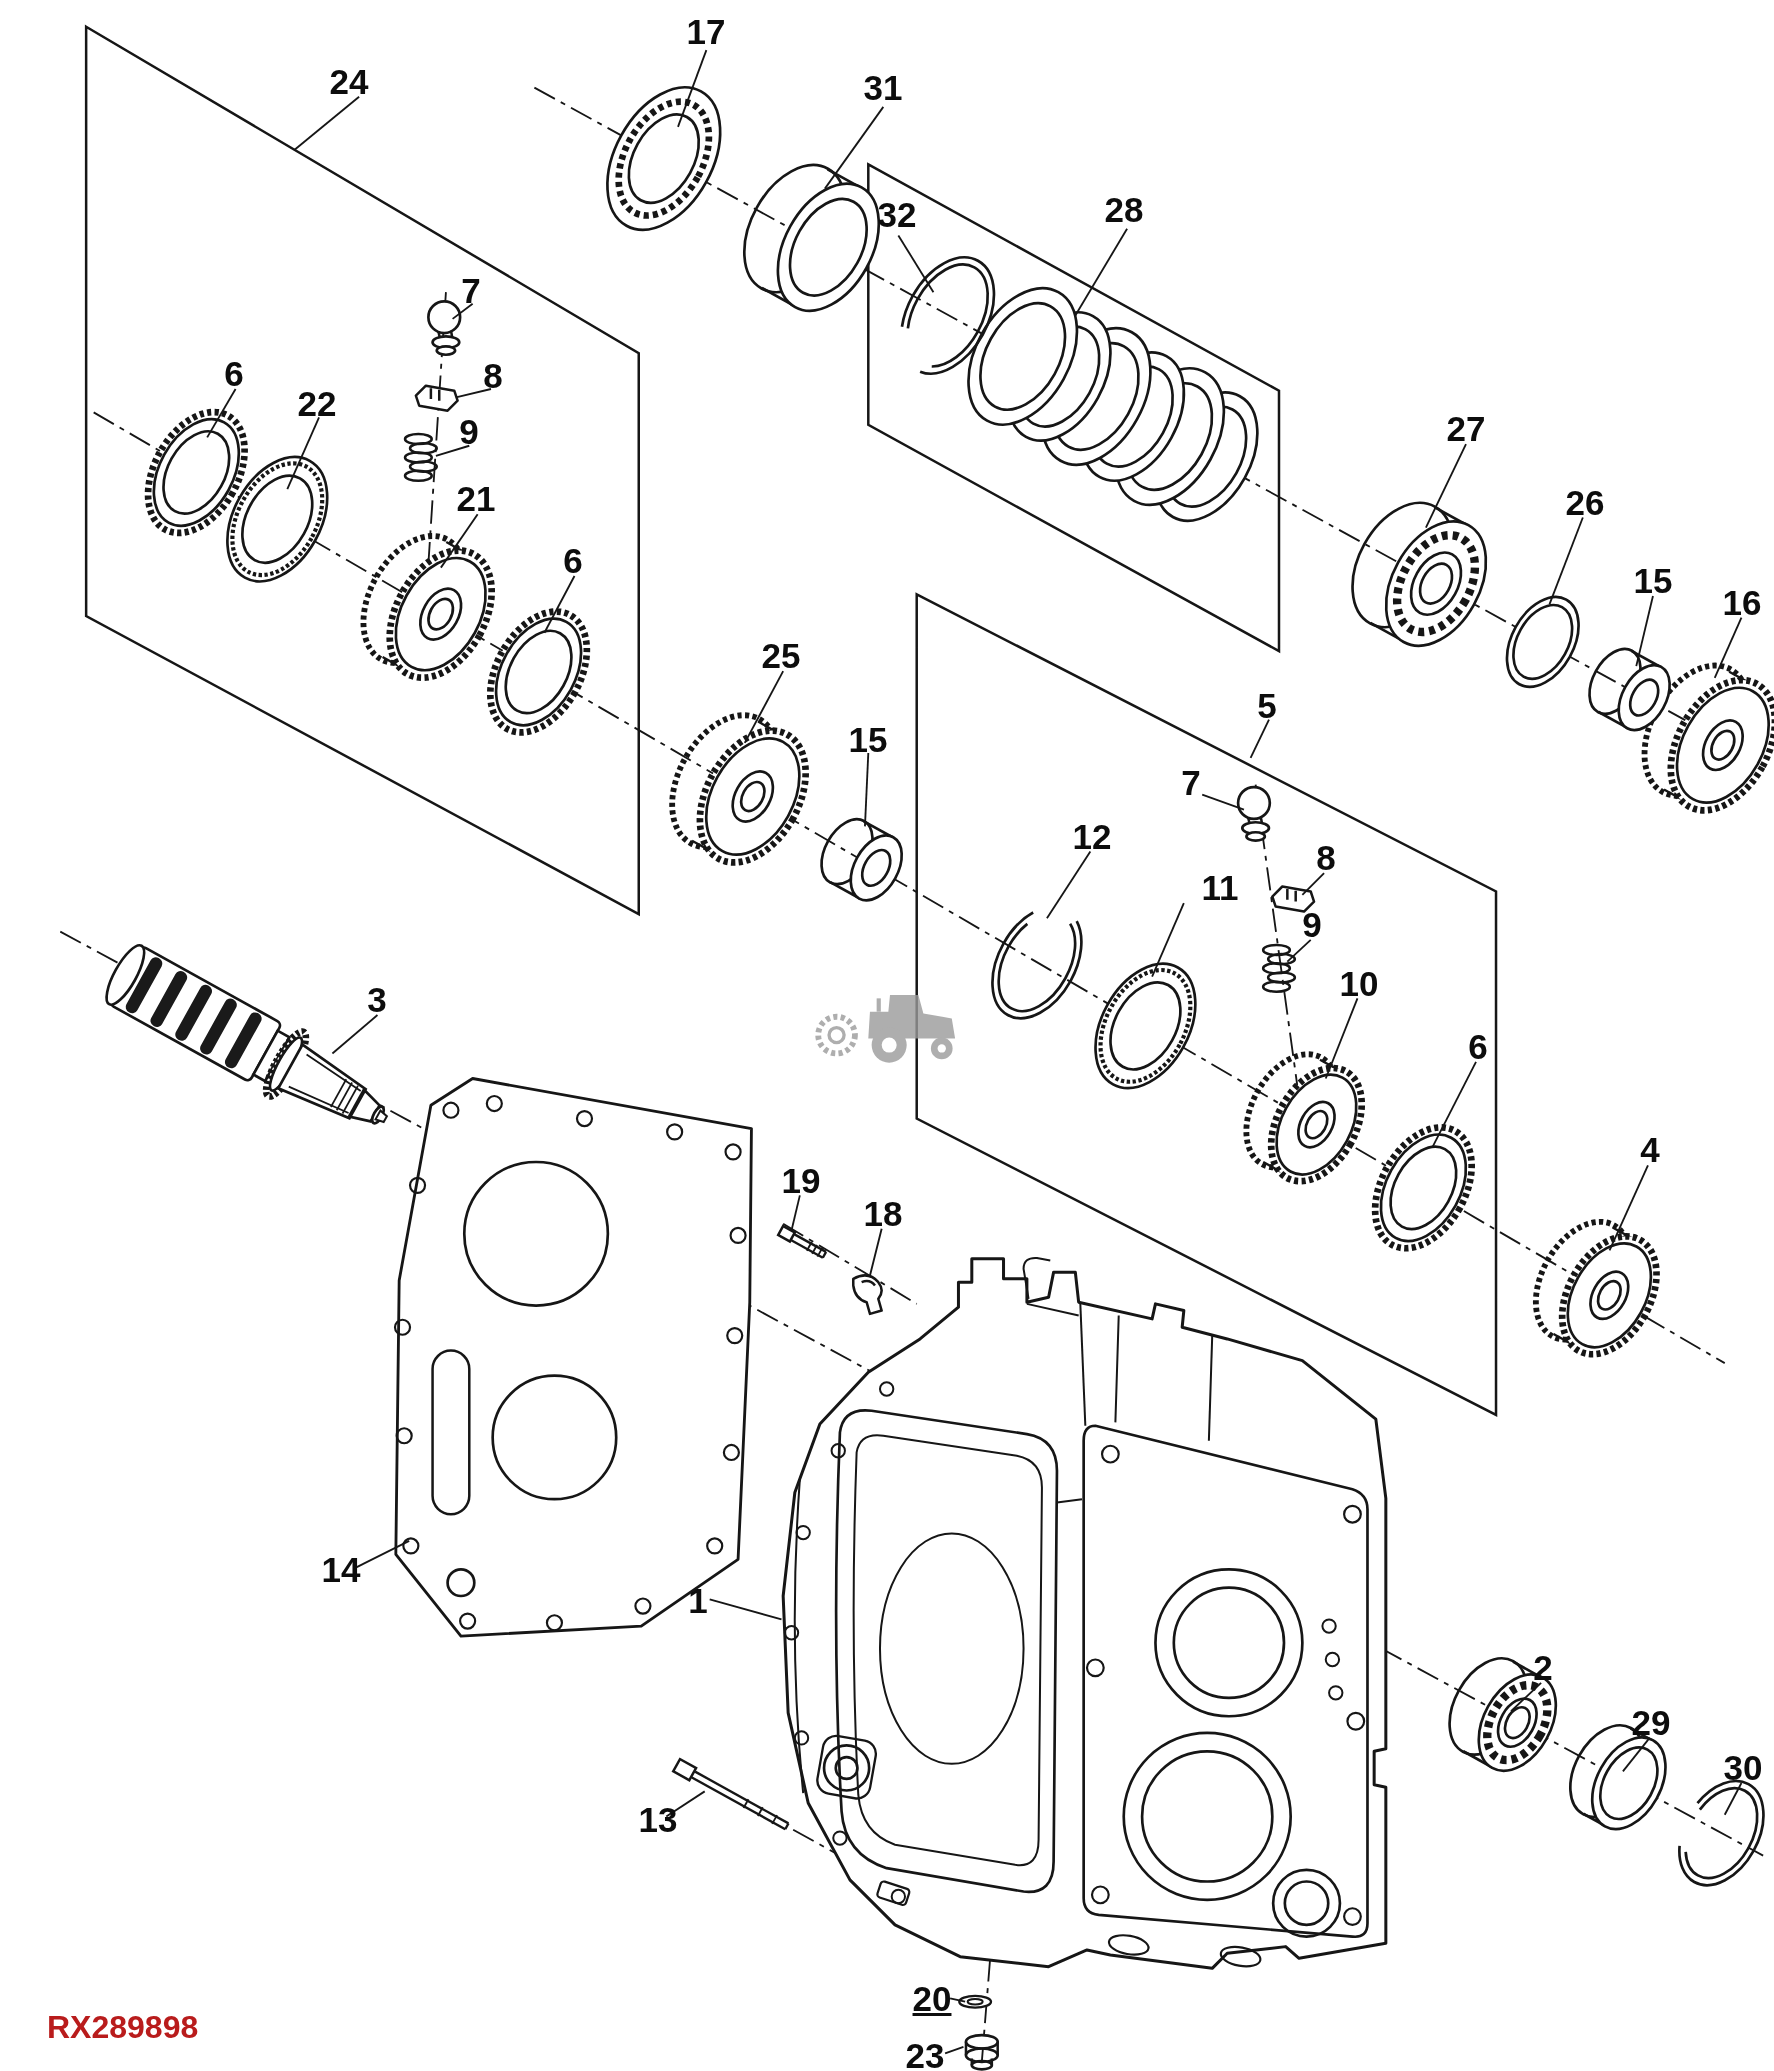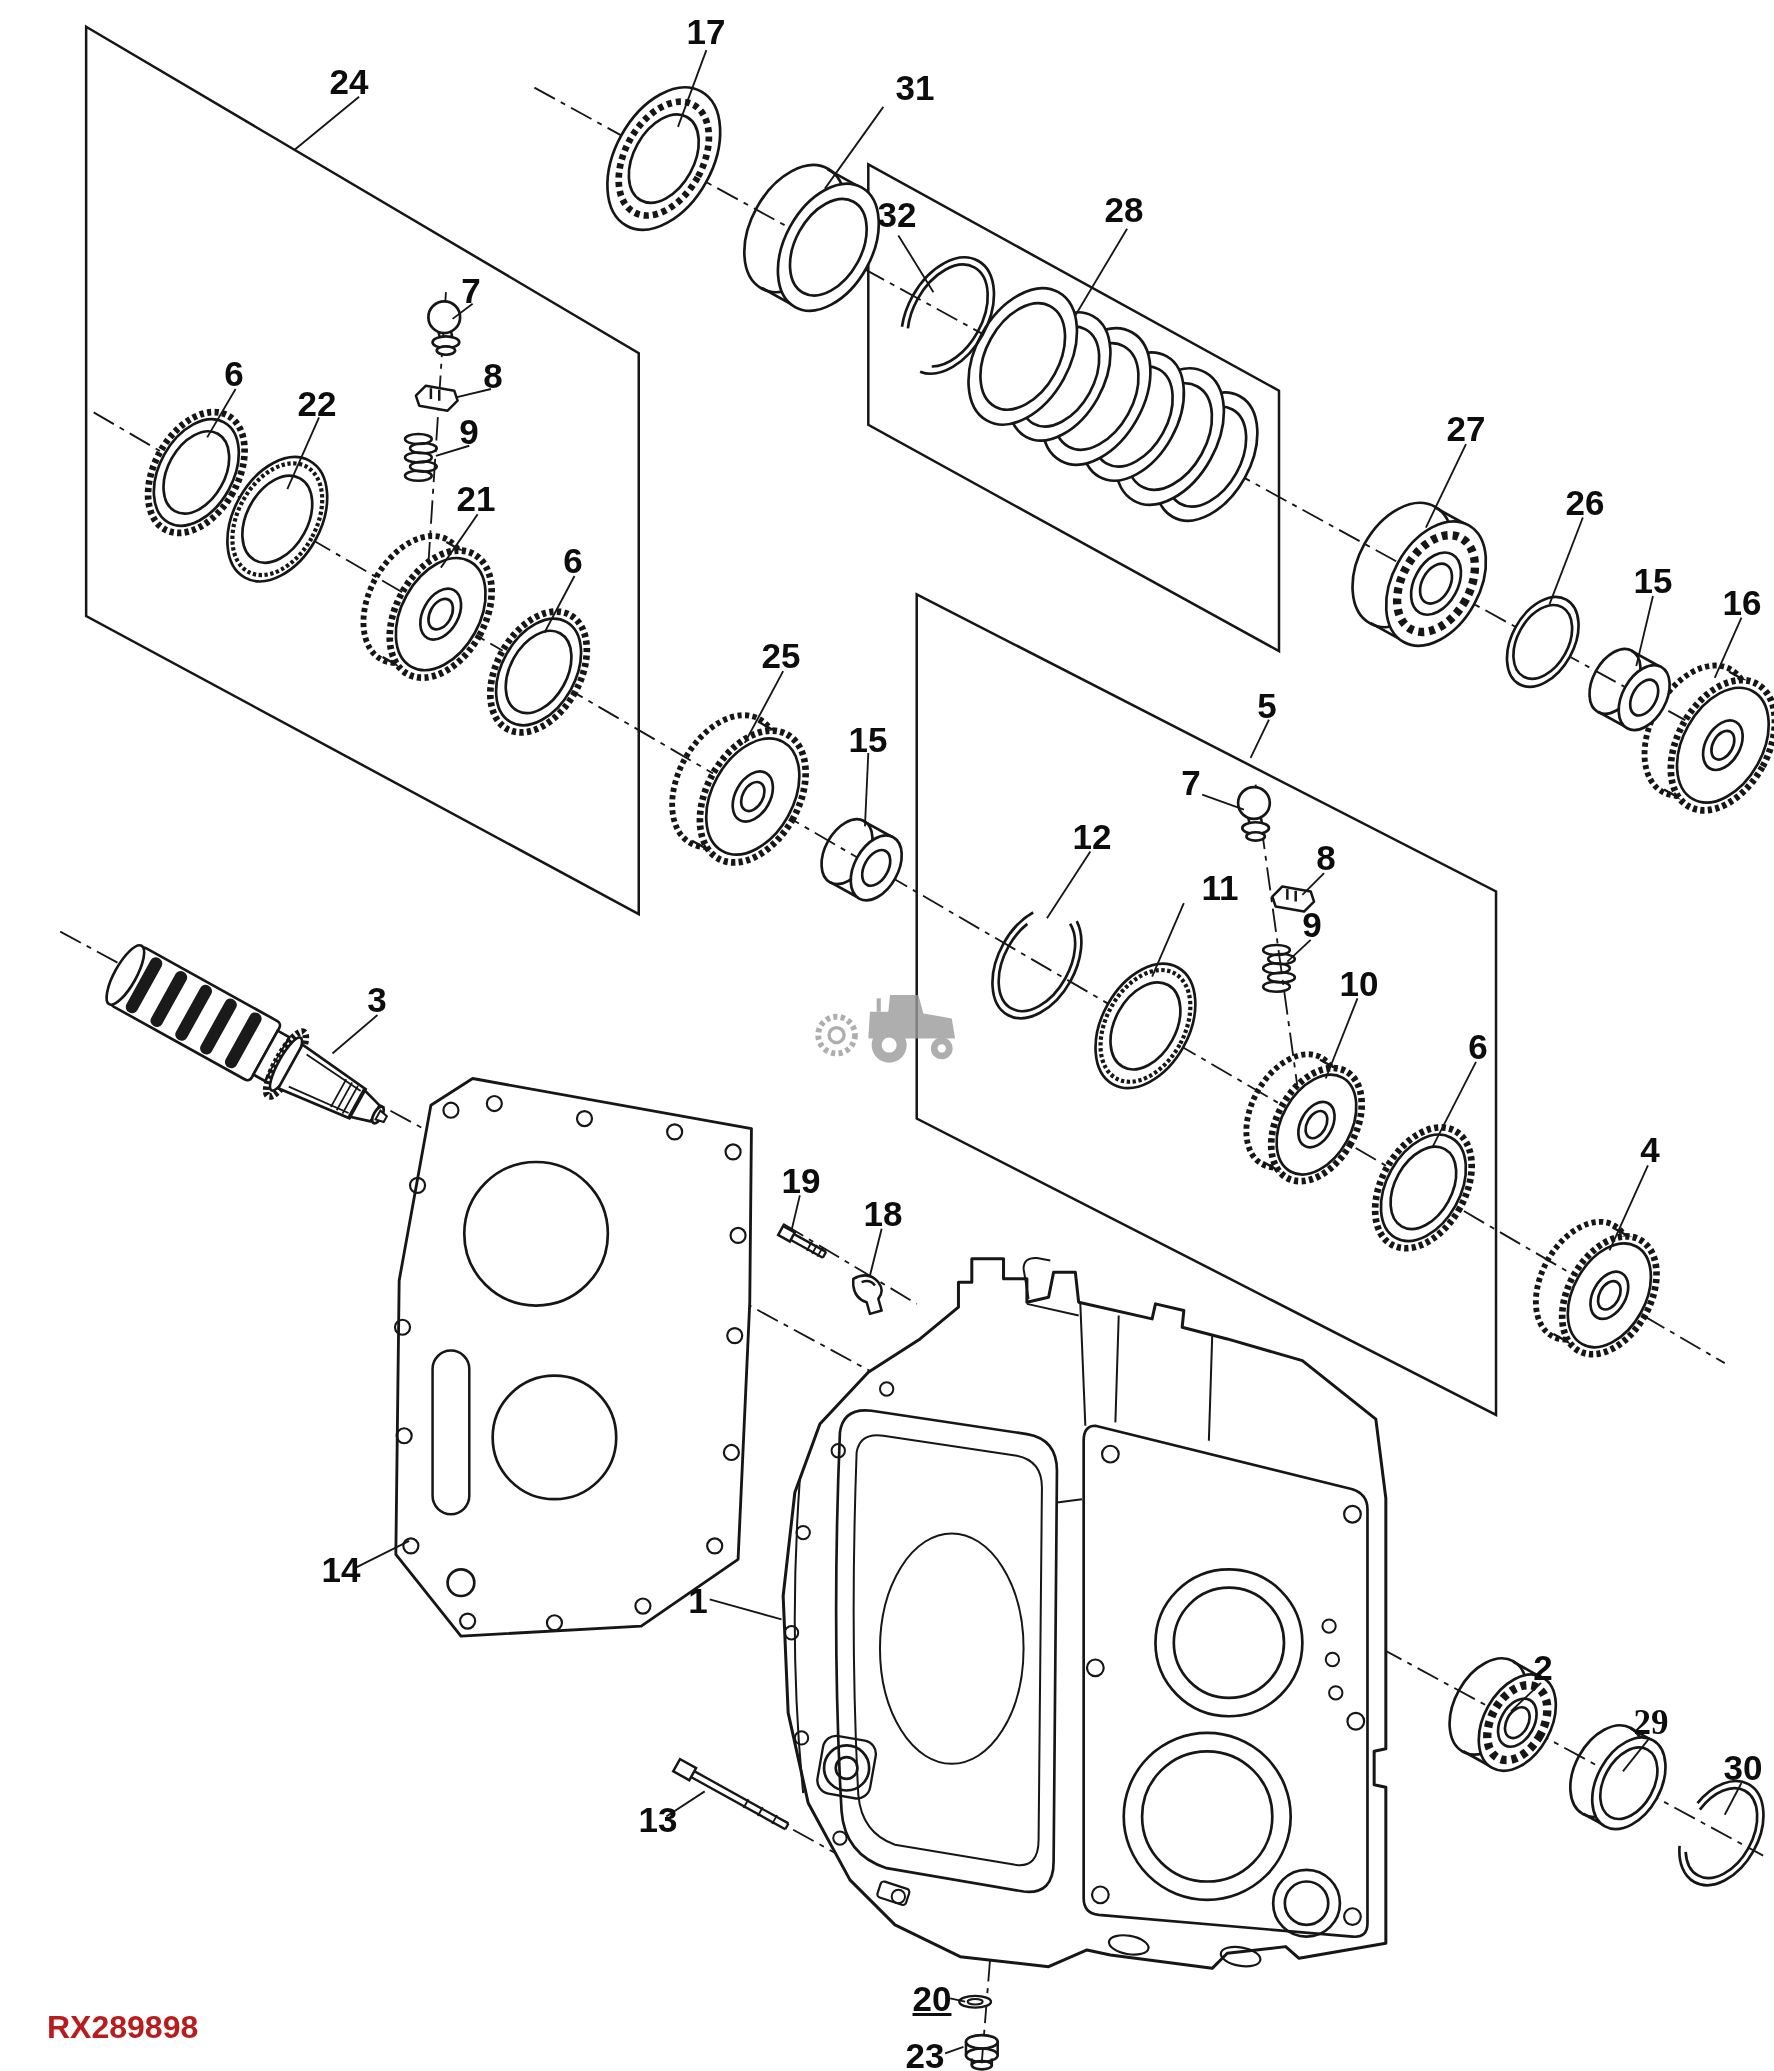--- a/index.html
+++ b/index.html
@@ -430,21 +430,21 @@
         <line x1="2086" y1="2136" x2="2066" y2="2174" stroke="#161616" stroke-width="2.2"></line>
         <line x1="798" y1="2176" x2="844" y2="2146" stroke="#161616" stroke-width="2.2"></line>
         <line x1="1138" y1="2394" x2="1156" y2="2398" stroke="#161616" stroke-width="2.2"></line>
         <line x1="1132" y1="2460" x2="1154" y2="2452" stroke="#161616" stroke-width="2.2"></line>
       </g>
 </svg>
 
 <div id="labels-layer">
       <div class="plabel" style="left: 706px; top: 32px;">17</div>
       <div class="plabel" style="left: 349px; top: 82px;">24</div>
-      <div class="plabel" style="left: 883px; top: 88px; margin-left: 32px;">31</div>
+      <div class="plabel" style="left: 883px; top: 88px;">31</div>
       <div class="plabel" style="left: 897px; top: 215px;">32</div>
       <div class="plabel" style="left: 1124px; top: 210px;">28</div>
       <div class="plabel" style="left: 471px; top: 291px;">7</div>
       <div class="plabel" style="left: 234px; top: 374px;">6</div>
       <div class="plabel" style="left: 493px; top: 376px;">8</div>
       <div class="plabel" style="left: 317px; top: 404px;">22</div>
       <div class="plabel" style="left: 1466px; top: 429px;">27</div>
       <div class="plabel" style="left: 469px; top: 432px;">9</div>
       <div class="plabel" style="left: 476px; top: 499px;">21</div>
       <div class="plabel" style="left: 1585px; top: 503px;">26</div>
@@ -461,21 +461,21 @@
       <div class="plabel" style="left: 1312px; top: 925px;">9</div>
       <div class="plabel" style="left: 1359px; top: 984px;">10</div>
       <div class="plabel" style="left: 377px; top: 1000px;">3</div>
       <div class="plabel" style="left: 1478px; top: 1047px;">6</div>
       <div class="plabel" style="left: 1650px; top: 1150px;">4</div>
       <div class="plabel" style="left: 801px; top: 1181px;">19</div>
       <div class="plabel" style="left: 883px; top: 1214px;">18</div>
       <div class="plabel" style="left: 341px; top: 1570px;">14</div>
       <div class="plabel" style="left: 698px; top: 1601px;">1</div>
       <div class="plabel" style="left: 1543px; top: 1668px;">2</div>
-      <div class="plabel" style="left: 1651px; top: 1723px; font-family: Liberation Serif, serif;">29</div>
+      <div class="plabel" style="left: 1651px; top: 1723px;">29</div>
       <div class="plabel" style="left: 1743px; top: 1768px;">30</div>
       <div class="plabel" style="left: 658px; top: 1820px;">13</div>
       <div class="plabel" style="left: 932px; top: 1999px; text-decoration: underline;">20</div>
       <div class="plabel" style="left: 925px; top: 2056px;">23</div>
     </div>
 
 
 <div id="doc-code">RX289898</div>
 
 </div>

